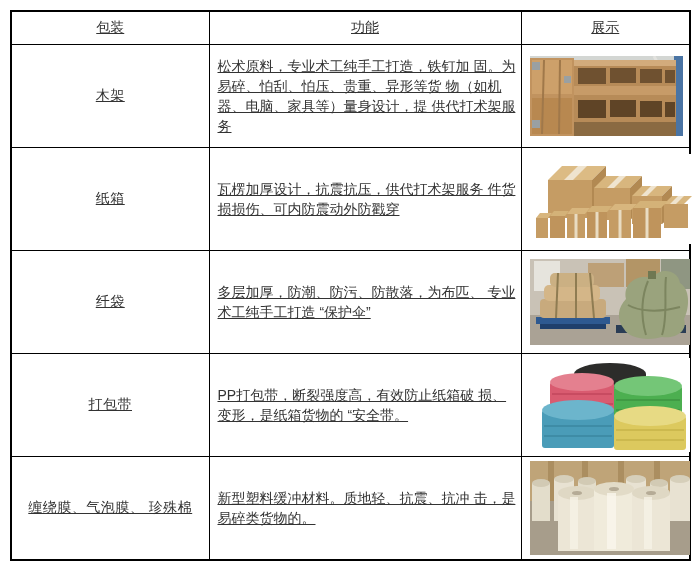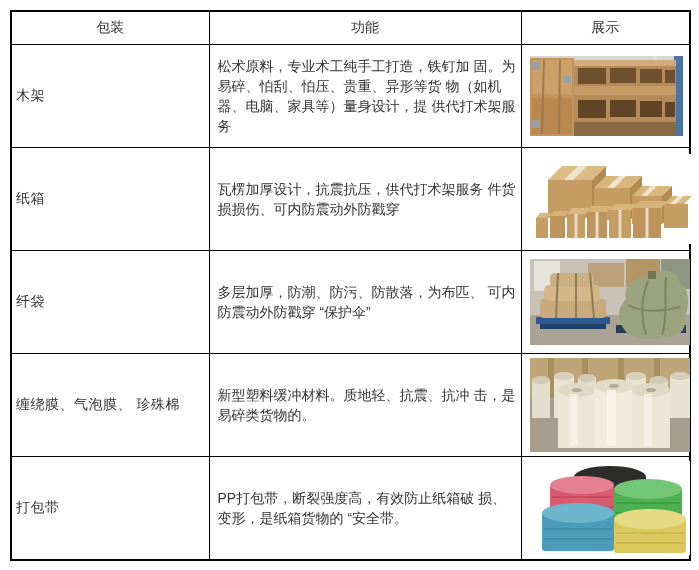--- a/index.html
+++ b/index.html
@@ -2,36 +2,36 @@
 <html><head>
 <meta charset="utf-8">
 <style>
   * { margin:0; padding:0; box-sizing:border-box; }
   html,body { background:#ffffff; }
   body {
     width:699px; height:570px; overflow:hidden;
     font-family:"Liberation Sans","DejaVu Sans",sans-serif;
     color:#333333;
   }
-  .wrap { padding:10px 10px 0 10px; }
+  .wrap { padding:10px 10px 0 10px;text-decoration:underline; }
   table.pkg {
     width:679px; table-layout:fixed;
     border-collapse:collapse;
     border:2px solid #000000;
   }
   table.pkg th, table.pkg td {
     border:1px solid #000000;
     font-size:14px;
   }
   table.pkg th {
     height:33px; font-weight:normal;
     text-align:center; vertical-align:middle;
   }
   td.c1 {
-    text-align:left; vertical-align:middle;
+    text-align:center; vertical-align:middle;
     padding:0 4px; letter-spacing:0.5px;margin-left:41px;
   }
   td.c2 {
     text-align:left; vertical-align:middle;
     padding:6px 4px 6px 8px;
     line-height:20px;
   }
   td.c3 {
     text-align:center; vertical-align:middle;
     padding:4px 8px;
@@ -126,21 +126,21 @@
           <line x1="90" y1="56" x2="90" y2="84" stroke="#e9dcc2" stroke-width="3"></line>
           <rect x="103" y="54" width="28" height="30" fill="#bf945c"></rect>
           <polygon points="103,54 110,47 138,47 131,54" fill="#d4b278"></polygon>
           <line x1="117" y1="54" x2="117" y2="84" stroke="#e9dcc2" stroke-width="3"></line>
         </svg>
       </td>
     </tr>
 
     <tr class="datarow">
       <td class="c1">纤袋</td>
-      <td class="c2">多层加厚，防潮、防污、防散落，为布匹、 可内防震动外防戳穿 “保护伞”</td>
+      <td class="c2">多层加厚，防潮、防污、防散落，为布匹、 专业术工纯手工打造 “保护伞”</td>
       <td class="c3">
         <svg class="photo" width="160" height="86" viewBox="0 0 160 86">
           <rect width="160" height="86" fill="#c9c2b6"></rect>
           <rect x="58" y="4" width="36" height="24" fill="#bda077"></rect>
           <rect x="96" y="0" width="34" height="28" fill="#b39566"></rect>
           <rect x="131" y="0" width="29" height="30" fill="#8f9682"></rect>
           <rect x="4" y="2" width="26" height="30" fill="#e6e4dd"></rect>
           <rect y="56" width="160" height="30" fill="#aaa295"></rect>
           <rect x="6" y="58" width="74" height="7" fill="#2e5990"></rect>
           <rect x="10" y="65" width="66" height="5" fill="#1f3f6b"></rect>
@@ -149,20 +149,48 @@
           <rect x="20" y="14" width="44" height="14" rx="5" fill="#cbb083"></rect>
           <line x1="28" y1="14" x2="26" y2="59" stroke="#8f7c52" stroke-width="2"></line>
           <line x1="46" y1="14" x2="46" y2="59" stroke="#8f7c52" stroke-width="2"></line>
           <line x1="60" y1="14" x2="64" y2="59" stroke="#8f7c52" stroke-width="2"></line>
           <rect x="86" y="66" width="70" height="8" fill="#2a3c55"></rect>
           <path d="M96 40 C92 22 112 14 122 20 C128 8 148 10 150 24 C160 30 160 48 154 60 C158 72 146 80 132 78 C118 82 100 80 94 70 C86 60 88 48 96 40 Z" fill="#9aa37d"></path>
           <path d="M118 22 C112 36 110 56 116 76" stroke="#7c855f" stroke-width="2" fill="none"></path>
           <path d="M136 18 C134 34 138 58 132 76" stroke="#7c855f" stroke-width="2" fill="none"></path>
           <path d="M98 46 C108 52 128 54 150 48" stroke="#7c855f" stroke-width="2" fill="none"></path>
           <rect x="118" y="12" width="8" height="8" fill="#6f7852"></rect>
+        </svg>
+      </td>
+    </tr>
+
+    <tr class="datarow">
+      <td class="c1">打包带</td>
+      <td class="c2">PP打包带，断裂强度高，有效防止纸箱破 损、变形，是纸箱货物的 “安全带。</td>
+      <td class="c3">
+        <svg class="photo" width="160" height="94" viewBox="0 0 160 94">
+          <rect width="160" height="94" fill="#ffffff"></rect>
+          <ellipse cx="80" cy="16" rx="36" ry="11" fill="#2c2c2a"></ellipse>
+          <rect x="44" y="16" width="72" height="14" fill="#2c2c2a"></rect>
+          <rect x="20" y="24" width="64" height="34" rx="3" fill="#d95b70"></rect>
+          <ellipse cx="52" cy="24" rx="32" ry="9" fill="#e4808f"></ellipse>
+          <line x1="22" y1="36" x2="82" y2="36" stroke="#c2465c" stroke-width="1.5"></line>
+          <line x1="21" y1="46" x2="83" y2="46" stroke="#c2465c" stroke-width="1.5"></line>
+          <rect x="84" y="28" width="68" height="36" rx="3" fill="#4caf50"></rect>
+          <ellipse cx="118" cy="28" rx="34" ry="10" fill="#74c677"></ellipse>
+          <line x1="86" y1="42" x2="150" y2="42" stroke="#3c9440" stroke-width="1.5"></line>
+          <line x1="86" y1="52" x2="150" y2="52" stroke="#3c9440" stroke-width="1.5"></line>
+          <rect x="12" y="52" width="72" height="38" rx="3" fill="#4a9cb8"></rect>
+          <ellipse cx="48" cy="52" rx="36" ry="10" fill="#6cb5cc"></ellipse>
+          <line x1="14" y1="68" x2="82" y2="68" stroke="#3b87a1" stroke-width="1.5"></line>
+          <line x1="14" y1="78" x2="82" y2="78" stroke="#3b87a1" stroke-width="1.5"></line>
+          <rect x="84" y="58" width="72" height="34" rx="3" fill="#dcc95e"></rect>
+          <ellipse cx="120" cy="58" rx="36" ry="10" fill="#e7da84"></ellipse>
+          <line x1="86" y1="72" x2="154" y2="72" stroke="#c7b34a" stroke-width="1.5"></line>
+          <line x1="86" y1="82" x2="154" y2="82" stroke="#c7b34a" stroke-width="1.5"></line>
         </svg>
       </td>
     </tr>
 
     <tr class="datarow">
       <td class="c1">缠绕膜、气泡膜、 珍殊棉</td>
       <td class="c2">新型塑料缓冲材料。质地轻、抗震、抗冲 击，是易碎类货物的。</td>
       <td class="c3">
         <svg class="photo" width="160" height="94" viewBox="0 0 160 94">
           <rect width="160" height="40" fill="#bfa478"></rect>
@@ -196,43 +224,15 @@
             <rect x="77" y="32" width="9" height="56" fill="#faf6ec" opacity="0.8"></rect>
             <rect x="102" y="32" width="38" height="58" fill="#ece6d6"></rect>
             <ellipse cx="121" cy="32" rx="19" ry="7" fill="#dfd8c4"></ellipse>
             <ellipse cx="121" cy="32" rx="5" ry="2" fill="#b5ab96"></ellipse>
             <rect x="114" y="36" width="8" height="52" fill="#f7f3e7" opacity="0.75"></rect>
           </g>
         </svg>
       </td>
     </tr>
 
-    <tr class="datarow">
-      <td class="c1">打包带</td>
-      <td class="c2">PP打包带，断裂强度高，有效防止纸箱破 损、变形，是纸箱货物的 “安全带。</td>
-      <td class="c3">
-        <svg class="photo" width="160" height="94" viewBox="0 0 160 94">
-          <rect width="160" height="94" fill="#ffffff"></rect>
-          <ellipse cx="80" cy="16" rx="36" ry="11" fill="#2c2c2a"></ellipse>
-          <rect x="44" y="16" width="72" height="14" fill="#2c2c2a"></rect>
-          <rect x="20" y="24" width="64" height="34" rx="3" fill="#d95b70"></rect>
-          <ellipse cx="52" cy="24" rx="32" ry="9" fill="#e4808f"></ellipse>
-          <line x1="22" y1="36" x2="82" y2="36" stroke="#c2465c" stroke-width="1.5"></line>
-          <line x1="21" y1="46" x2="83" y2="46" stroke="#c2465c" stroke-width="1.5"></line>
-          <rect x="84" y="28" width="68" height="36" rx="3" fill="#4caf50"></rect>
-          <ellipse cx="118" cy="28" rx="34" ry="10" fill="#74c677"></ellipse>
-          <line x1="86" y1="42" x2="150" y2="42" stroke="#3c9440" stroke-width="1.5"></line>
-          <line x1="86" y1="52" x2="150" y2="52" stroke="#3c9440" stroke-width="1.5"></line>
-          <rect x="12" y="52" width="72" height="38" rx="3" fill="#4a9cb8"></rect>
-          <ellipse cx="48" cy="52" rx="36" ry="10" fill="#6cb5cc"></ellipse>
-          <line x1="14" y1="68" x2="82" y2="68" stroke="#3b87a1" stroke-width="1.5"></line>
-          <line x1="14" y1="78" x2="82" y2="78" stroke="#3b87a1" stroke-width="1.5"></line>
-          <rect x="84" y="58" width="72" height="34" rx="3" fill="#dcc95e"></rect>
-          <ellipse cx="120" cy="58" rx="36" ry="10" fill="#e7da84"></ellipse>
-          <line x1="86" y1="72" x2="154" y2="72" stroke="#c7b34a" stroke-width="1.5"></line>
-          <line x1="86" y1="82" x2="154" y2="82" stroke="#c7b34a" stroke-width="1.5"></line>
-        </svg>
-      </td>
-    </tr>
-
   </tbody>
 </table>
 </div>
 
 </body></html>

